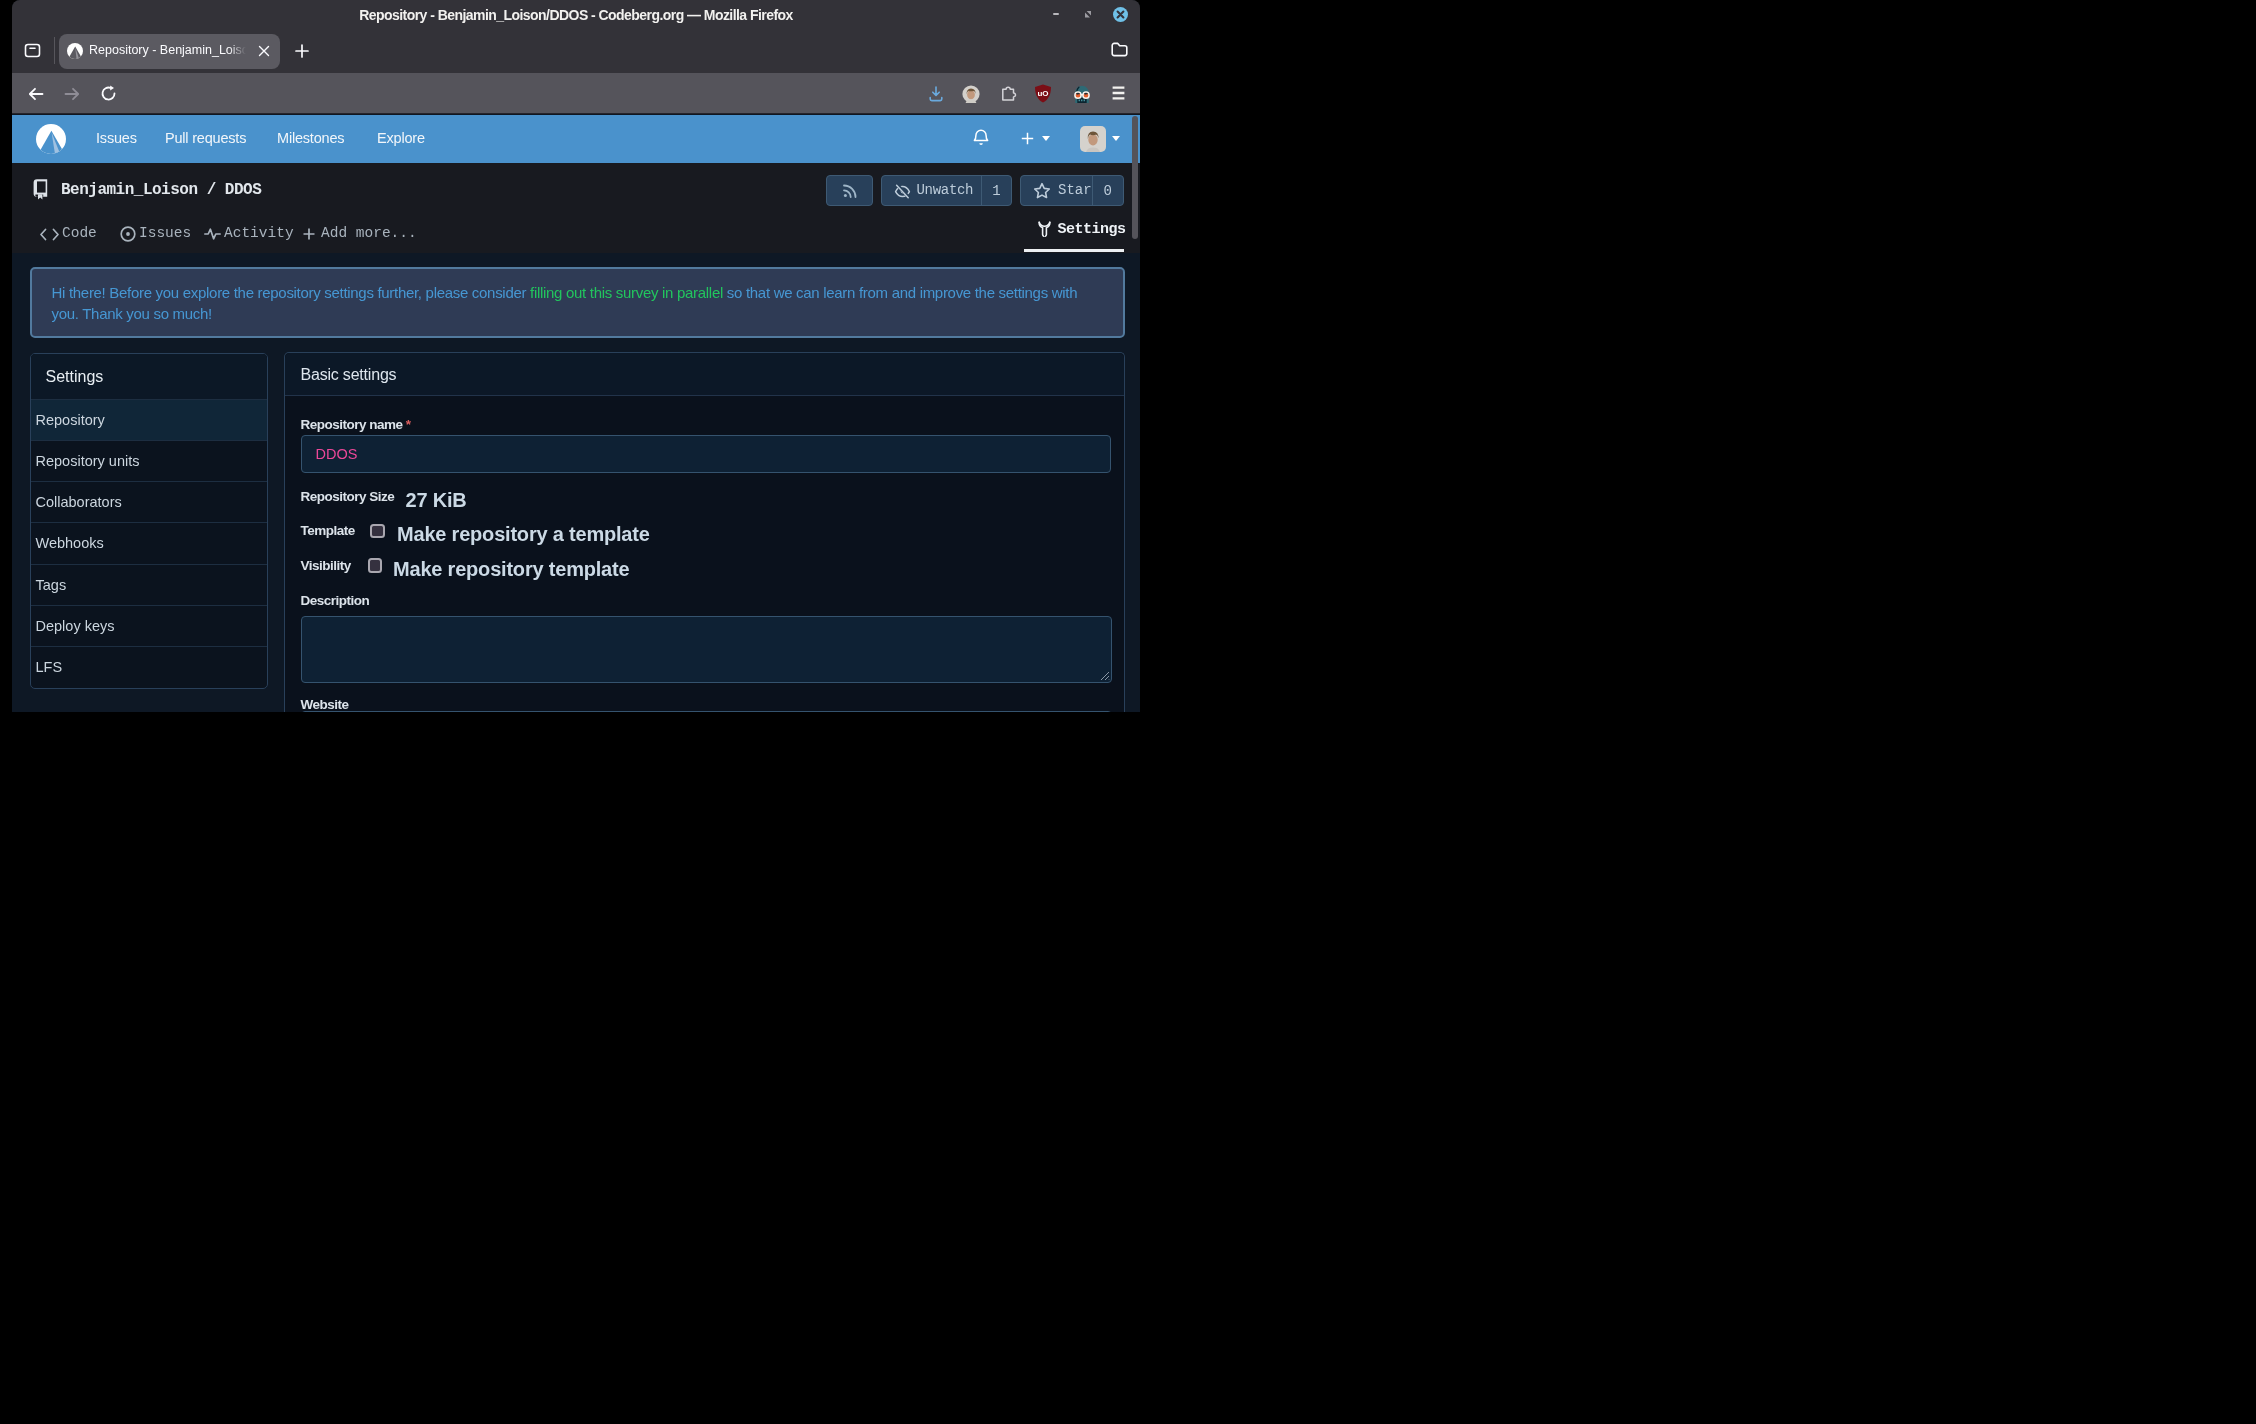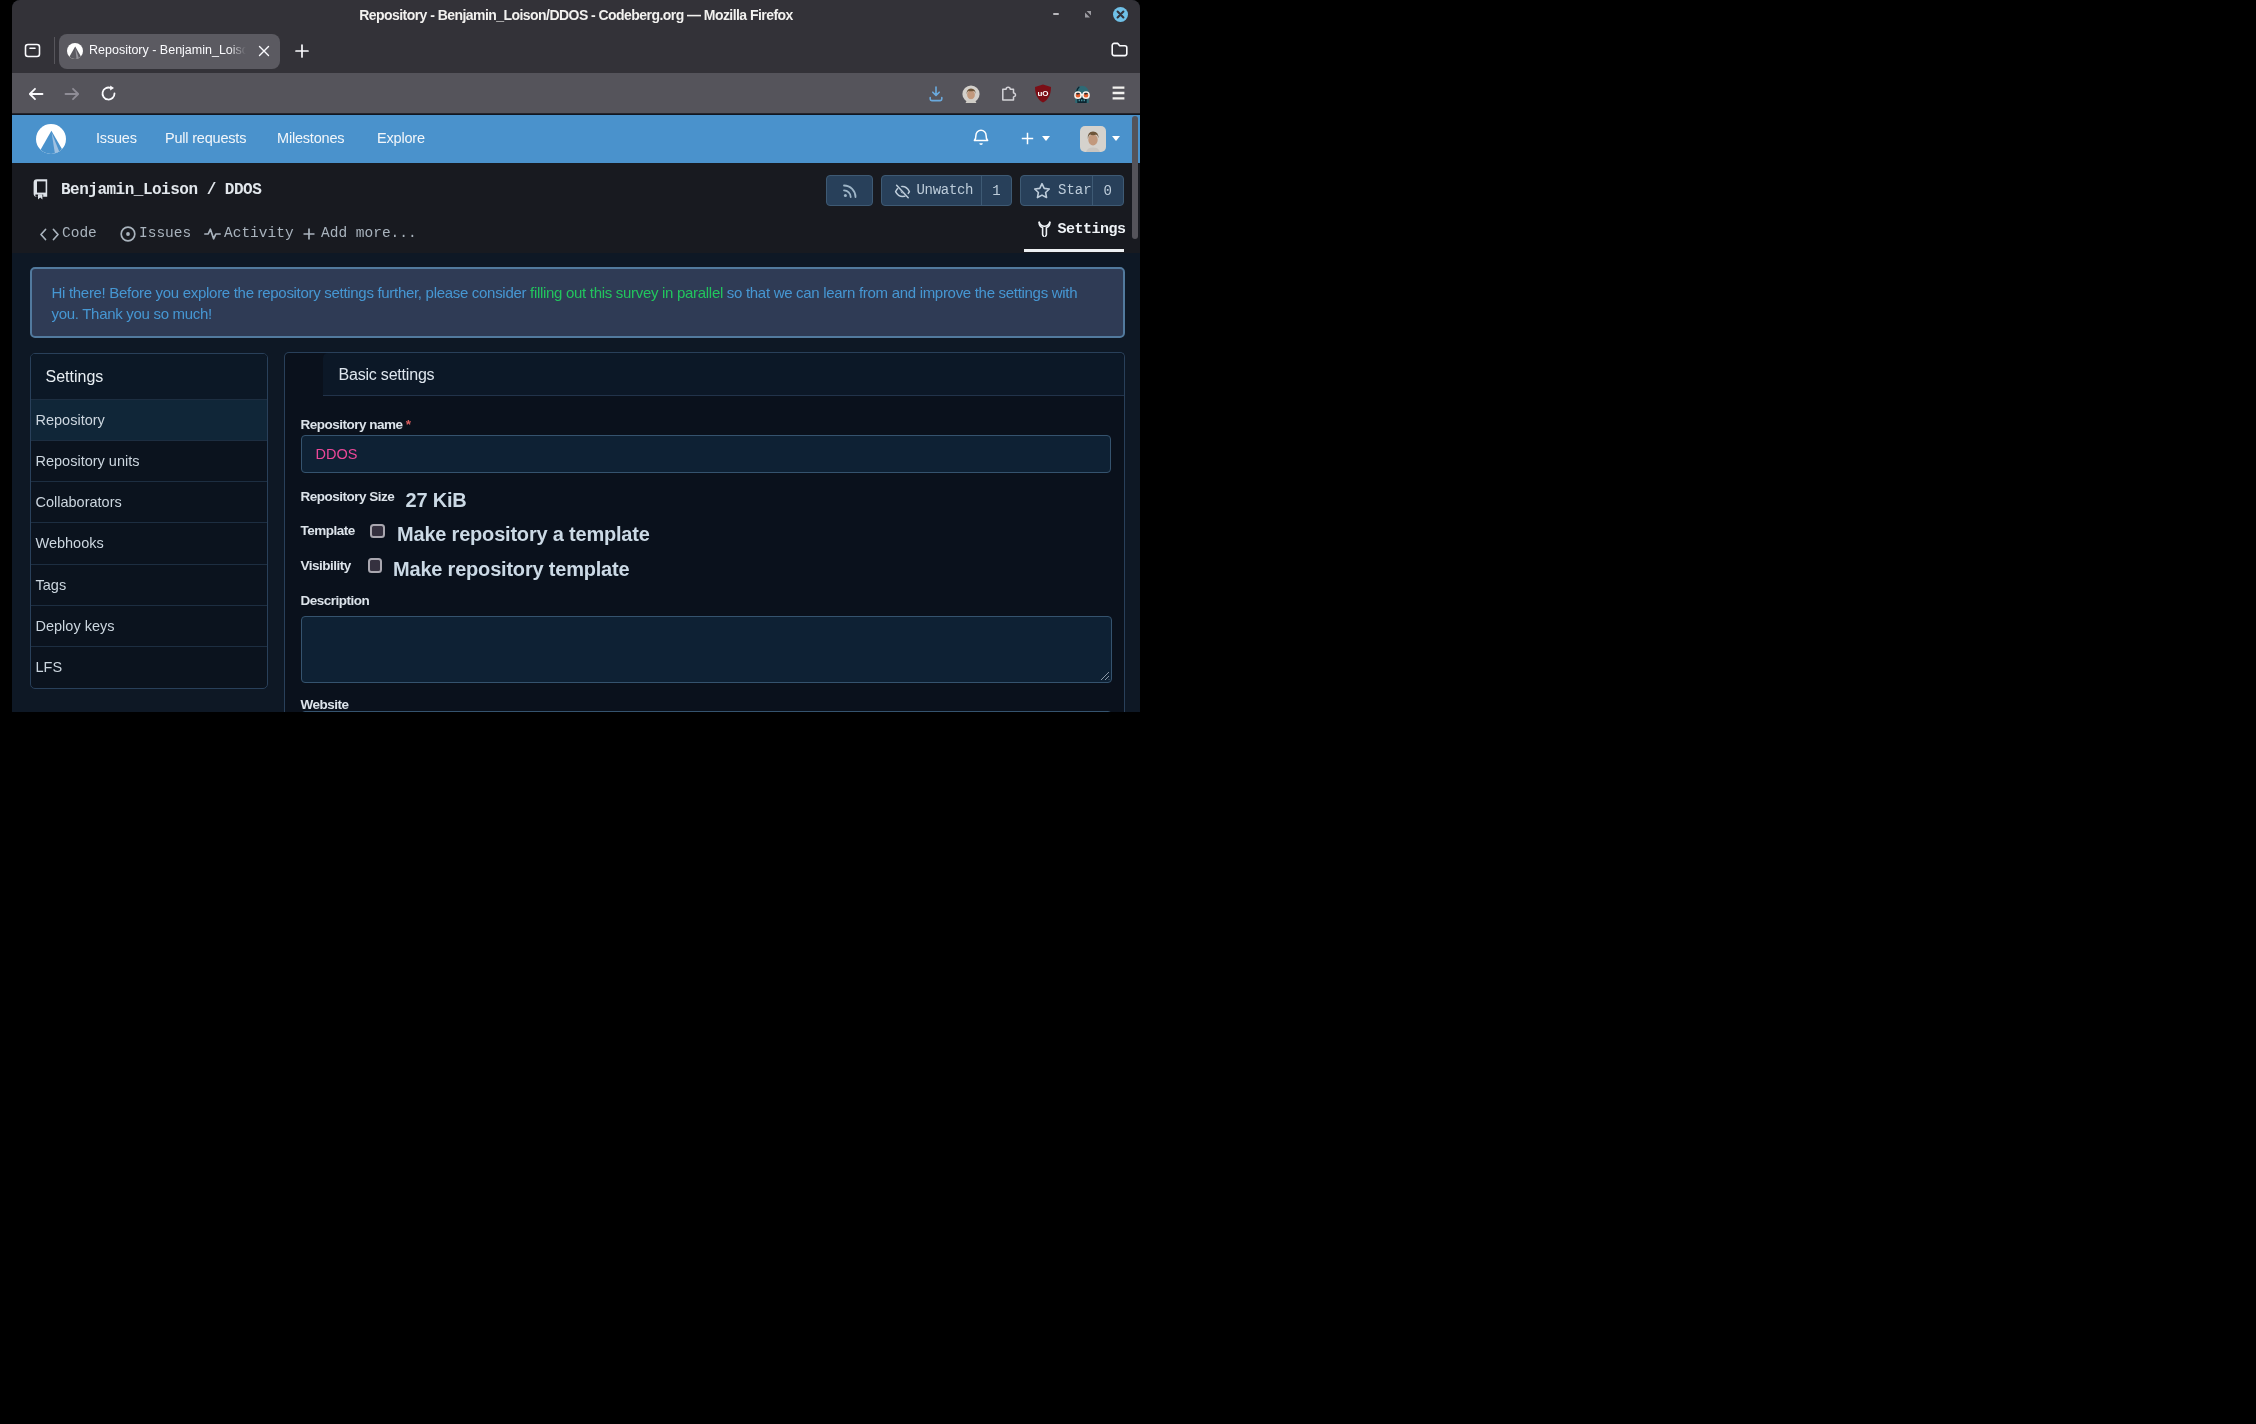--- a/index.html
+++ b/index.html
@@ -52,21 +52,21 @@
 
 #sidebar { position:absolute; left:17.5px; top:100.5px; width:238.5px; height:336px;
   background:#0b131e; border:1px solid #29405a; border-radius:5px; overflow:hidden; }
 #sbhead { height:45.5px; background:#0c1826; box-shadow:inset 0 -1px 0 #1d2e41;
   font-size:16px; font-weight:500; color:#e8eef3; line-height:45.5px; padding-left:15px; }
 .sbitem { height:41.33px; box-shadow:inset 0 -1px 0 #1d2e41; font-size:14.5px; color:#ccd6df;
   line-height:41.33px; padding-left:5px; }
 .sbitem.active { background:#102638; }
 
 #panel { position:absolute; left:271.5px; top:99px; width:841px; height:361px;
-  background:#0a111c; border:1px solid #29405a; border-radius:5px 5px 0 0; border-bottom:none;padding-left:38px; }
+  background:#0a111c; border:1px solid #29405a; border-radius:5px 5px 0 0; border-bottom:none; }
 #pahead { height:43px; background:#0c1827; border-bottom:1px solid #22334a; border-radius:5px 5px 0 0;
   font-size:16px; font-weight:500; color:#dee6ee; line-height:43px; padding-left:16px; letter-spacing:-0.2px; }
 .flabel { position:absolute; font-size:13.5px; font-weight:600; color:#dce3ea; letter-spacing:-0.5px; }
 .fplain { position:absolute; font-size:20px; color:#cbd9e5; letter-spacing:-0.2px;font-weight:bold; }
 .finput { position:absolute; background:#0e2134; border:1px solid #35536e; border-radius:4px; }
 .fcheck { position:absolute; width:14.5px; height:14.5px; background:#35313f;
   border:2px solid #a9a7af; border-radius:3.5px; }
 #scrollthumb { position:absolute; left:1119.5px; top:116px; width:6px; height:123px;
   background:#54535a; border-radius:3px; }
 </style>

